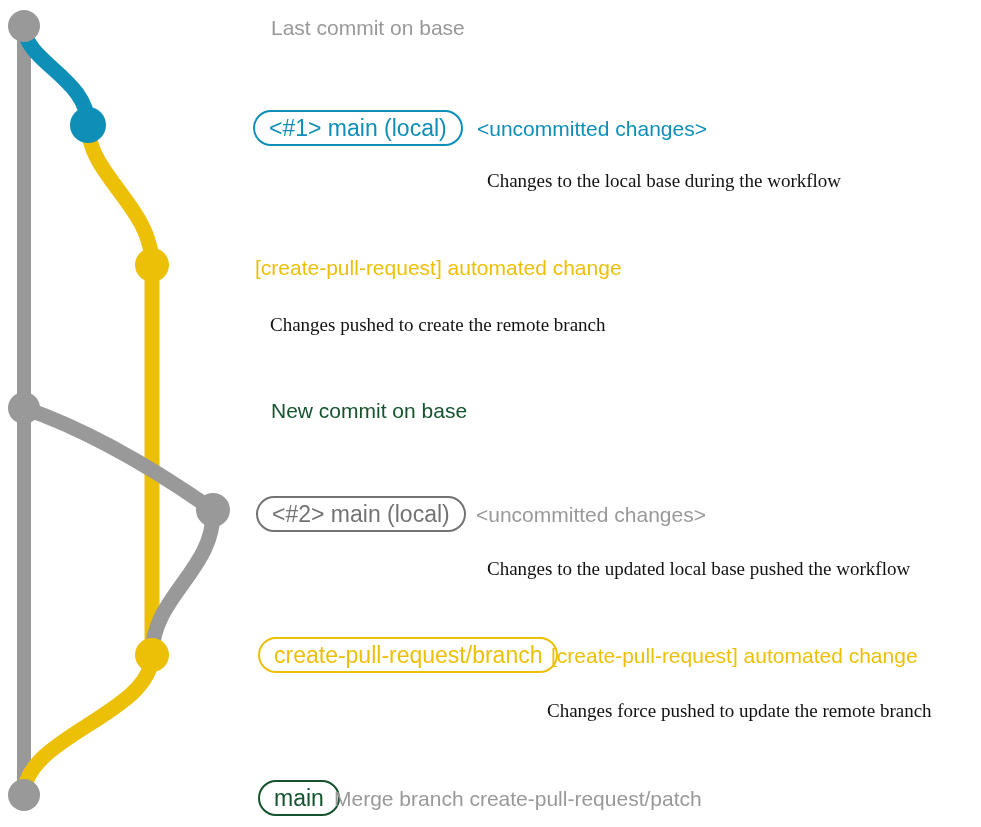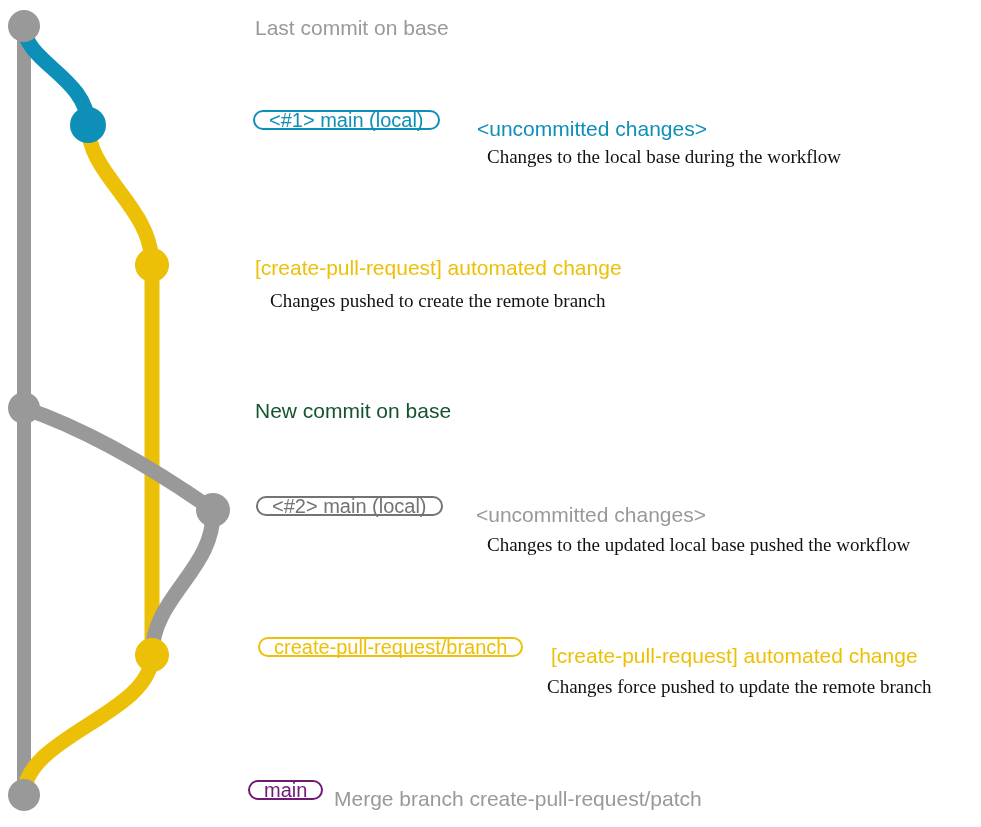--- a/index.html
+++ b/index.html
@@ -21,51 +21,53 @@
     top: 0;
     width: 981px;
     height: 827px;
   }
   .row-label {
     position: absolute;
     white-space: nowrap;
     font-family: "Liberation Sans", sans-serif;
     font-size: 21px;
     line-height: 1;
+    margin-left: 16px;
   }
   .pill {
     position: absolute;
     display: inline-flex;
     align-items: center;
     justify-content: center;
     box-sizing: border-box;
     border: 2px solid currentColor;
     border-radius: 19px;
     font-family: "Liberation Sans", sans-serif;
-    font-size: 20px;
+    font-size: 23px;
     line-height: 1;
     padding: 0 14px;
-    height: 20px;
+    height: 36px;
     white-space: nowrap;
     background: #ffffff;
   }
   .subject {
     position: absolute;
     white-space: nowrap;
     font-family: "Liberation Sans", sans-serif;
     font-size: 21px;
     line-height: 1;
   }
   .desc {
     position: absolute;
     white-space: nowrap;
     font-family: "Liberation Serif", serif;
     font-size: 19px;
     line-height: 1;
     color: #111111;
+    margin-top: 24px;
   }
 </style>
 </head>
 <body>
 
 <svg id="graph-canvas" viewBox="0 0 981 827" width="981" height="827" xmlns="http://www.w3.org/2000/svg" aria-hidden="true">
 
   <g fill="none" stroke-linecap="round">
 
     <path d="M 24 26 L 24 408" stroke="#999999" stroke-width="14"></path>
@@ -108,14 +110,14 @@
 <div class="row-label" style="left:255px; top:400px; color:#14532d;">New commit on base</div>
 
 <div class="pill" style="left:256px; top:496px; color:#737373;">&lt;#2&gt; main (local)</div>
 <div class="subject" style="left:476px; top:504px; color:#999999;">&lt;uncommitted changes&gt;</div>
 <div class="desc" style="left:487px; top:535px;">Changes to the updated local base pushed the workflow</div>
 
 <div class="pill" style="left:258px; top:637px; color:#edc008;">create-pull-request/branch</div>
 <div class="subject" style="left:551px; top:645px; color:#edc008;">[create-pull-request] automated change</div>
 <div class="desc" style="left:547px; top:677px;">Changes force pushed to update the remote branch</div>
 
-<div class="pill" style="left:248px; top:780px; color:#701a75;text-decoration:underline;">main</div>
+<div class="pill" style="left:258px; top:780px; color:#14532d;">main</div>
 <div class="subject" style="left:334px; top:788px; color:#999999;">Merge branch create-pull-request/patch</div>
 
 </body></html>

